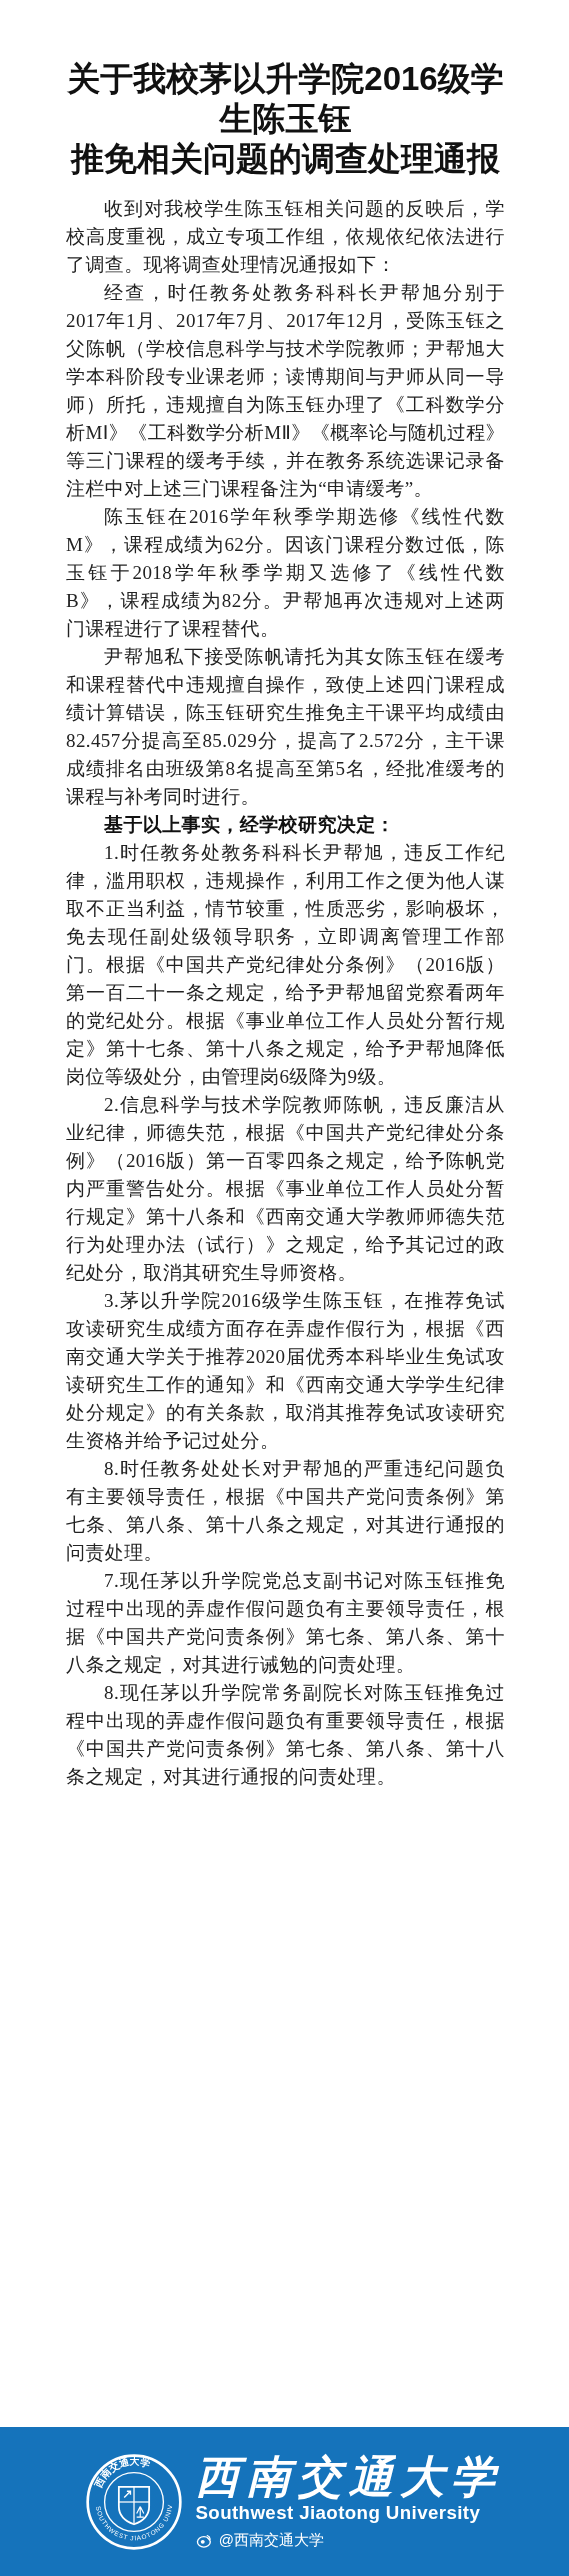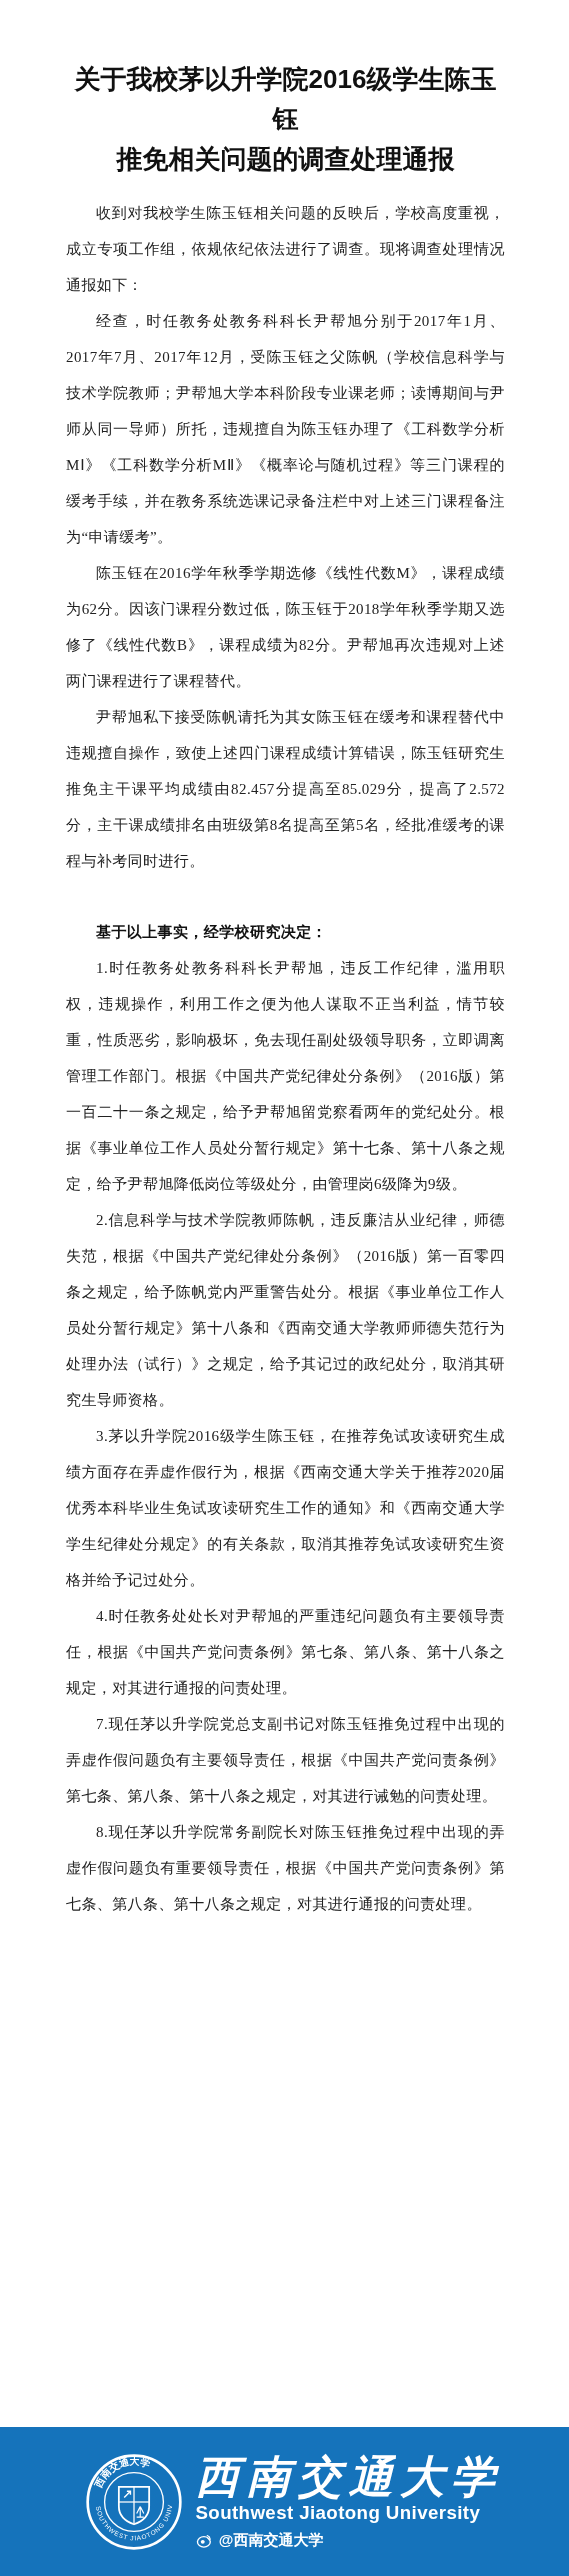--- a/index.html
+++ b/index.html
@@ -15,39 +15,38 @@
   .doc{
     position:absolute;
     top:0;left:0;right:0;
     padding:59px 64px 0 66px;
     box-sizing:border-box;
   }
   .title{
     text-align:center;
     font-family:"Liberation Sans", sans-serif;
     font-weight:bold;
-    font-size:26px;
+    font-size:33px;
     line-height:40px;
     color:#111;
     margin:0 0 16px 0;
   }
   .paras p{
     margin:0;
-    font-size:15px;
-    line-height:36px;
+    font-size:19px;
+    line-height:28px;
     text-align:justify;
     text-indent:2em;
     letter-spacing:0.4px;
     color:#222;
   }
   .paras p.bold{
     font-family:"Liberation Sans", sans-serif;
     font-weight:bold;
     color:#111;
-    margin-top:35px;
   }
   .footer{
     position:absolute;
     left:0;bottom:0;
     width:569px;
     height:149px;
     background:#1573bb;
     display:flex;
     align-items:center;
     box-sizing:border-box;
@@ -76,21 +75,20 @@
   .weibo-row{
     display:flex;
     align-items:center;
     margin-top:8px;
   }
   .weibo-icon{width:18px;height:18px;margin-right:5.3px;flex:0 0 auto;}
   .weibo-handle{
     font-family:"Liberation Sans", sans-serif;
     font-size:15px;
     line-height:18px;
-    font-weight:bold;
   }
 </style>
 </head>
 <body>
 
 <div class="page">
 
   <div class="doc">
     <h1 class="title">
       <span>关于我校茅以升学院2016级学生陈玉钰</span><br>
@@ -99,21 +97,21 @@
 
     <div class="paras">
         <p class="">收到对我校学生陈玉钰相关问题的反映后，学校高度重视，成立专项工作组，依规依纪依法进行了调查。现将调查处理情况通报如下：</p>
         <p class="">经查，时任教务处教务科科长尹帮旭分别于2017年1月、2017年7月、2017年12月，受陈玉钰之父陈帆（学校信息科学与技术学院教师；尹帮旭大学本科阶段专业课老师；读博期间与尹师从同一导师）所托，违规擅自为陈玉钰办理了《工科数学分析MⅠ》《工科数学分析MⅡ》《概率论与随机过程》等三门课程的缓考手续，并在教务系统选课记录备注栏中对上述三门课程备注为“申请缓考”。</p>
         <p class="">陈玉钰在2016学年秋季学期选修《线性代数M》，课程成绩为62分。因该门课程分数过低，陈玉钰于2018学年秋季学期又选修了《线性代数B》，课程成绩为82分。尹帮旭再次违规对上述两门课程进行了课程替代。</p>
         <p class="">尹帮旭私下接受陈帆请托为其女陈玉钰在缓考和课程替代中违规擅自操作，致使上述四门课程成绩计算错误，陈玉钰研究生推免主干课平均成绩由82.457分提高至85.029分，提高了2.572分，主干课成绩排名由班级第8名提高至第5名，经批准缓考的课程与补考同时进行。</p>
         <p class="bold">基于以上事实，经学校研究决定：</p>
         <p class="">1.时任教务处教务科科长尹帮旭，违反工作纪律，滥用职权，违规操作，利用工作之便为他人谋取不正当利益，情节较重，性质恶劣，影响极坏，免去现任副处级领导职务，立即调离管理工作部门。根据《中国共产党纪律处分条例》（2016版）第一百二十一条之规定，给予尹帮旭留党察看两年的党纪处分。根据《事业单位工作人员处分暂行规定》第十七条、第十八条之规定，给予尹帮旭降低岗位等级处分，由管理岗6级降为9级。</p>
         <p class="">2.信息科学与技术学院教师陈帆，违反廉洁从业纪律，师德失范，根据《中国共产党纪律处分条例》（2016版）第一百零四条之规定，给予陈帆党内严重警告处分。根据《事业单位工作人员处分暂行规定》第十八条和《西南交通大学教师师德失范行为处理办法（试行）》之规定，给予其记过的政纪处分，取消其研究生导师资格。</p>
         <p class="">3.茅以升学院2016级学生陈玉钰，在推荐免试攻读研究生成绩方面存在弄虚作假行为，根据《西南交通大学关于推荐2020届优秀本科毕业生免试攻读研究生工作的通知》和《西南交通大学学生纪律处分规定》的有关条款，取消其推荐免试攻读研究生资格并给予记过处分。</p>
-        <p class="">4.时任教务处处长对尹帮旭的严重违纪问题负有主要领导责任，根据《中国共产党问责条例》第七条、第八条、第十八条之规定，对其进行通报的问责处理。</p>
+        <p class="">8.时任教务处处长对尹帮旭的严重违纪问题负有主要领导责任，根据《中国共产党问责条例》第七条、第八条、第十八条之规定，对其进行通报的问责处理。</p>
         <p class="">7.现任茅以升学院党总支副书记对陈玉钰推免过程中出现的弄虚作假问题负有主要领导责任，根据《中国共产党问责条例》第七条、第八条、第十八条之规定，对其进行诫勉的问责处理。</p>
         <p class="">8.现任茅以升学院常务副院长对陈玉钰推免过程中出现的弄虚作假问题负有重要领导责任，根据《中国共产党问责条例》第七条、第八条、第十八条之规定，对其进行通报的问责处理。</p>
       </div>
 
   </div>
 
   <div class="footer">
     <svg class="seal" viewBox="0 0 110 110">
       <defs>
         <path id="arcTop" d="M 55 13 m -40 42 a 40 42 0 0 1 80 0"></path>

